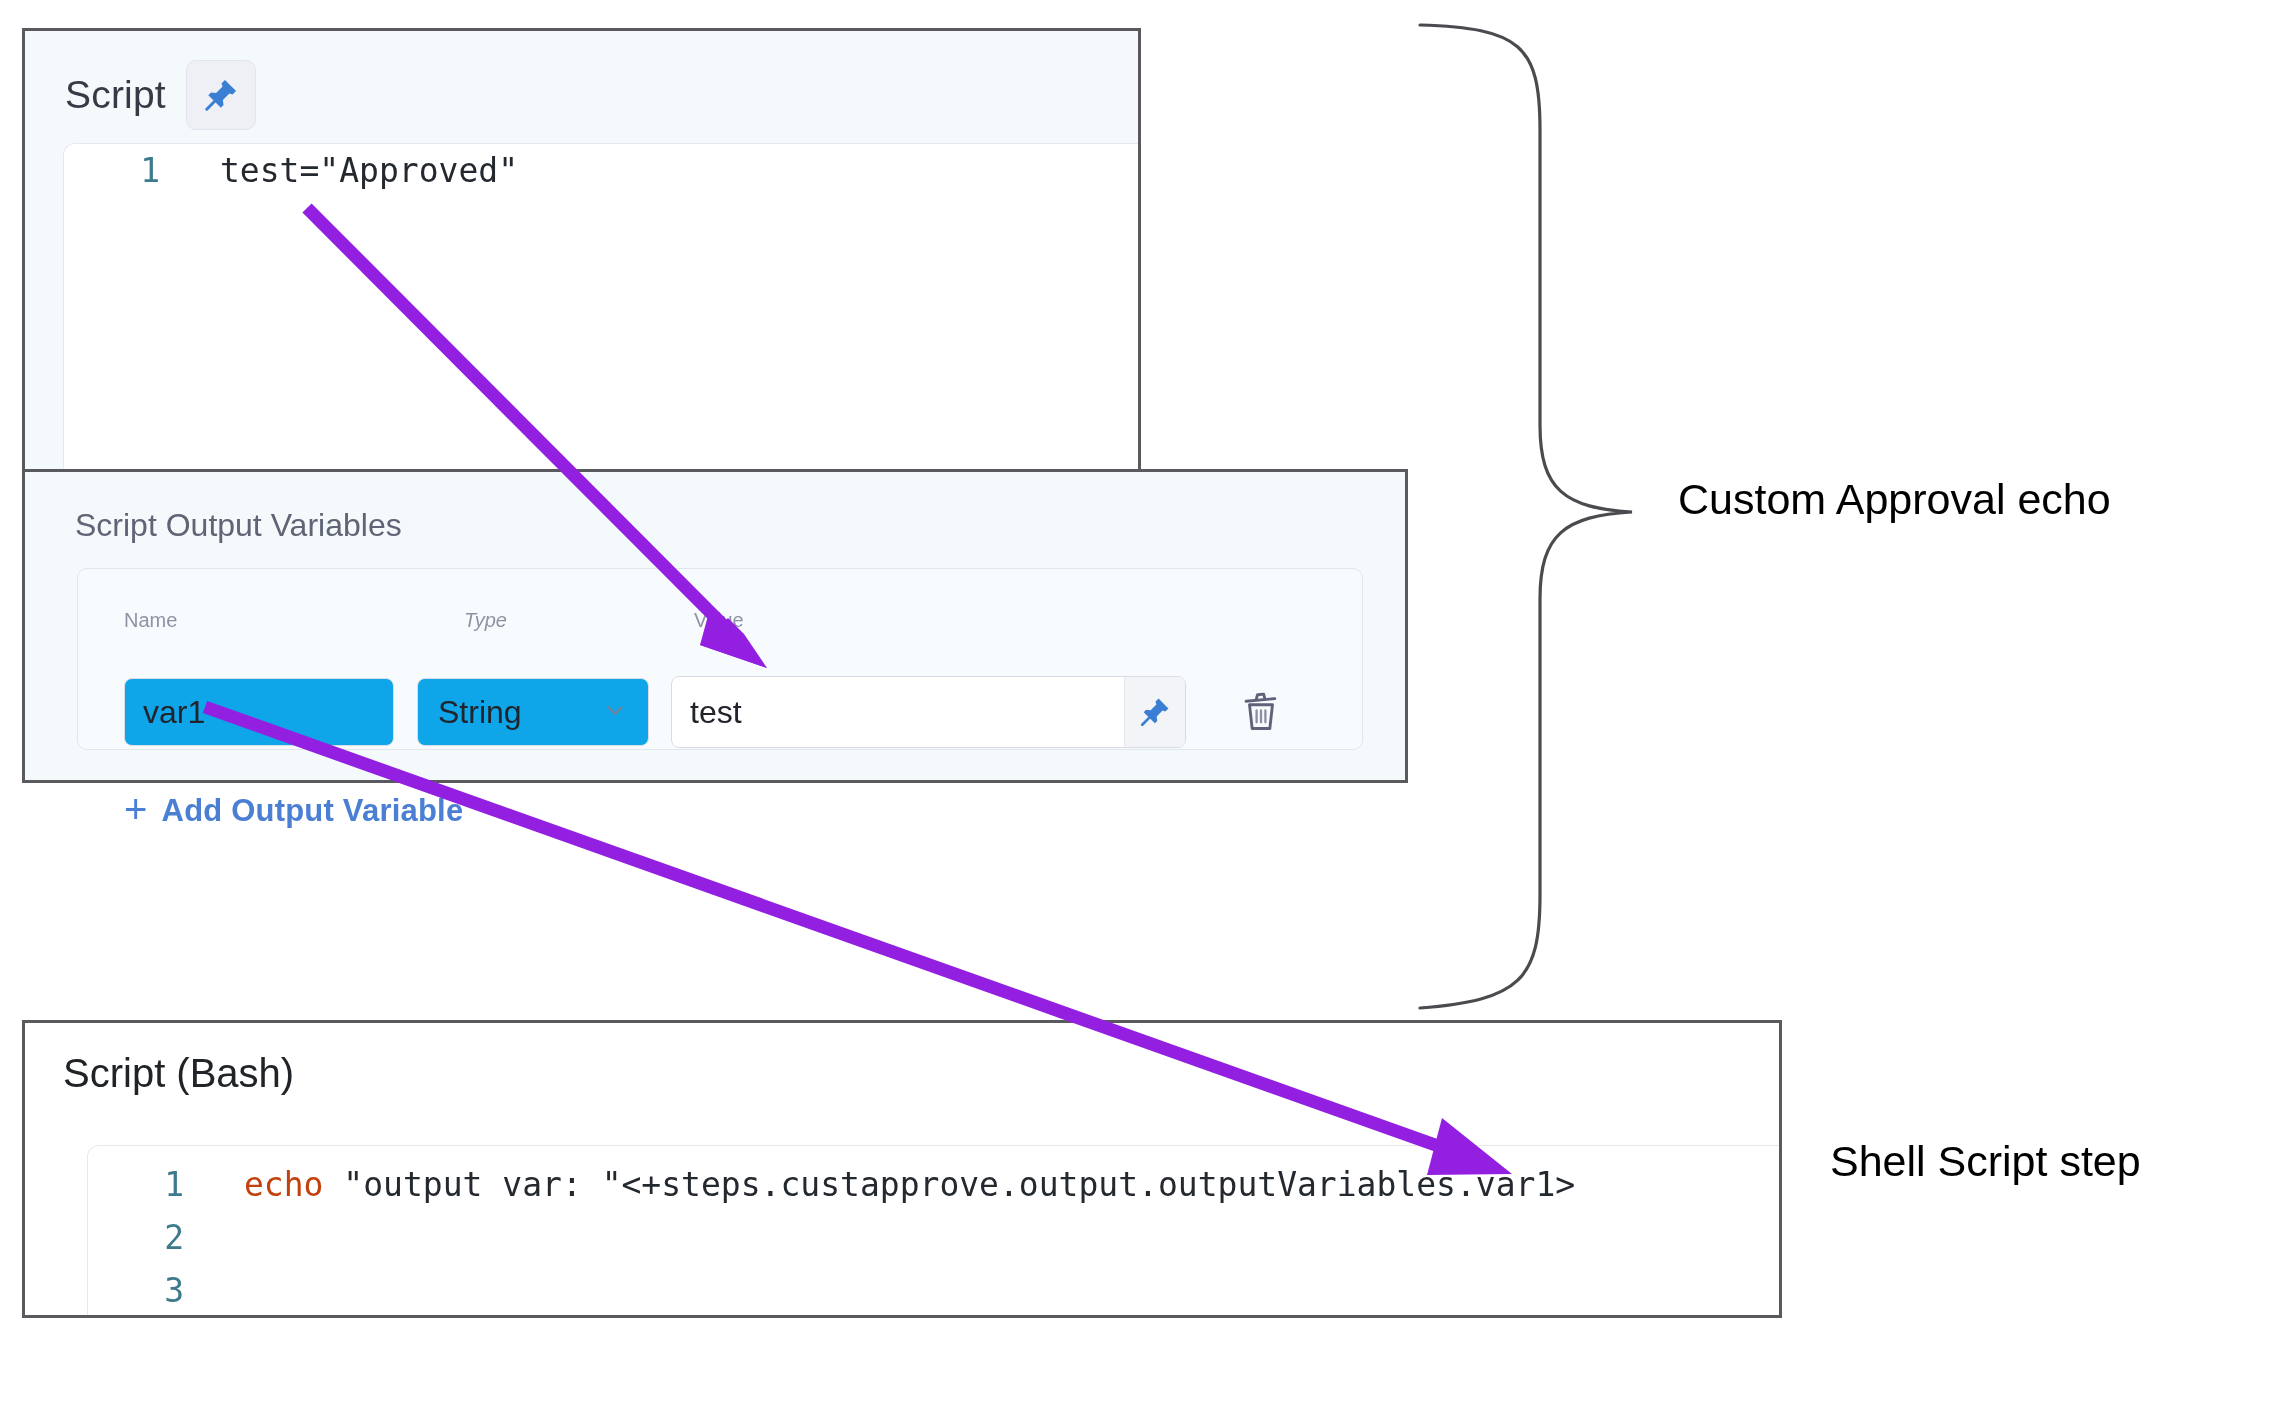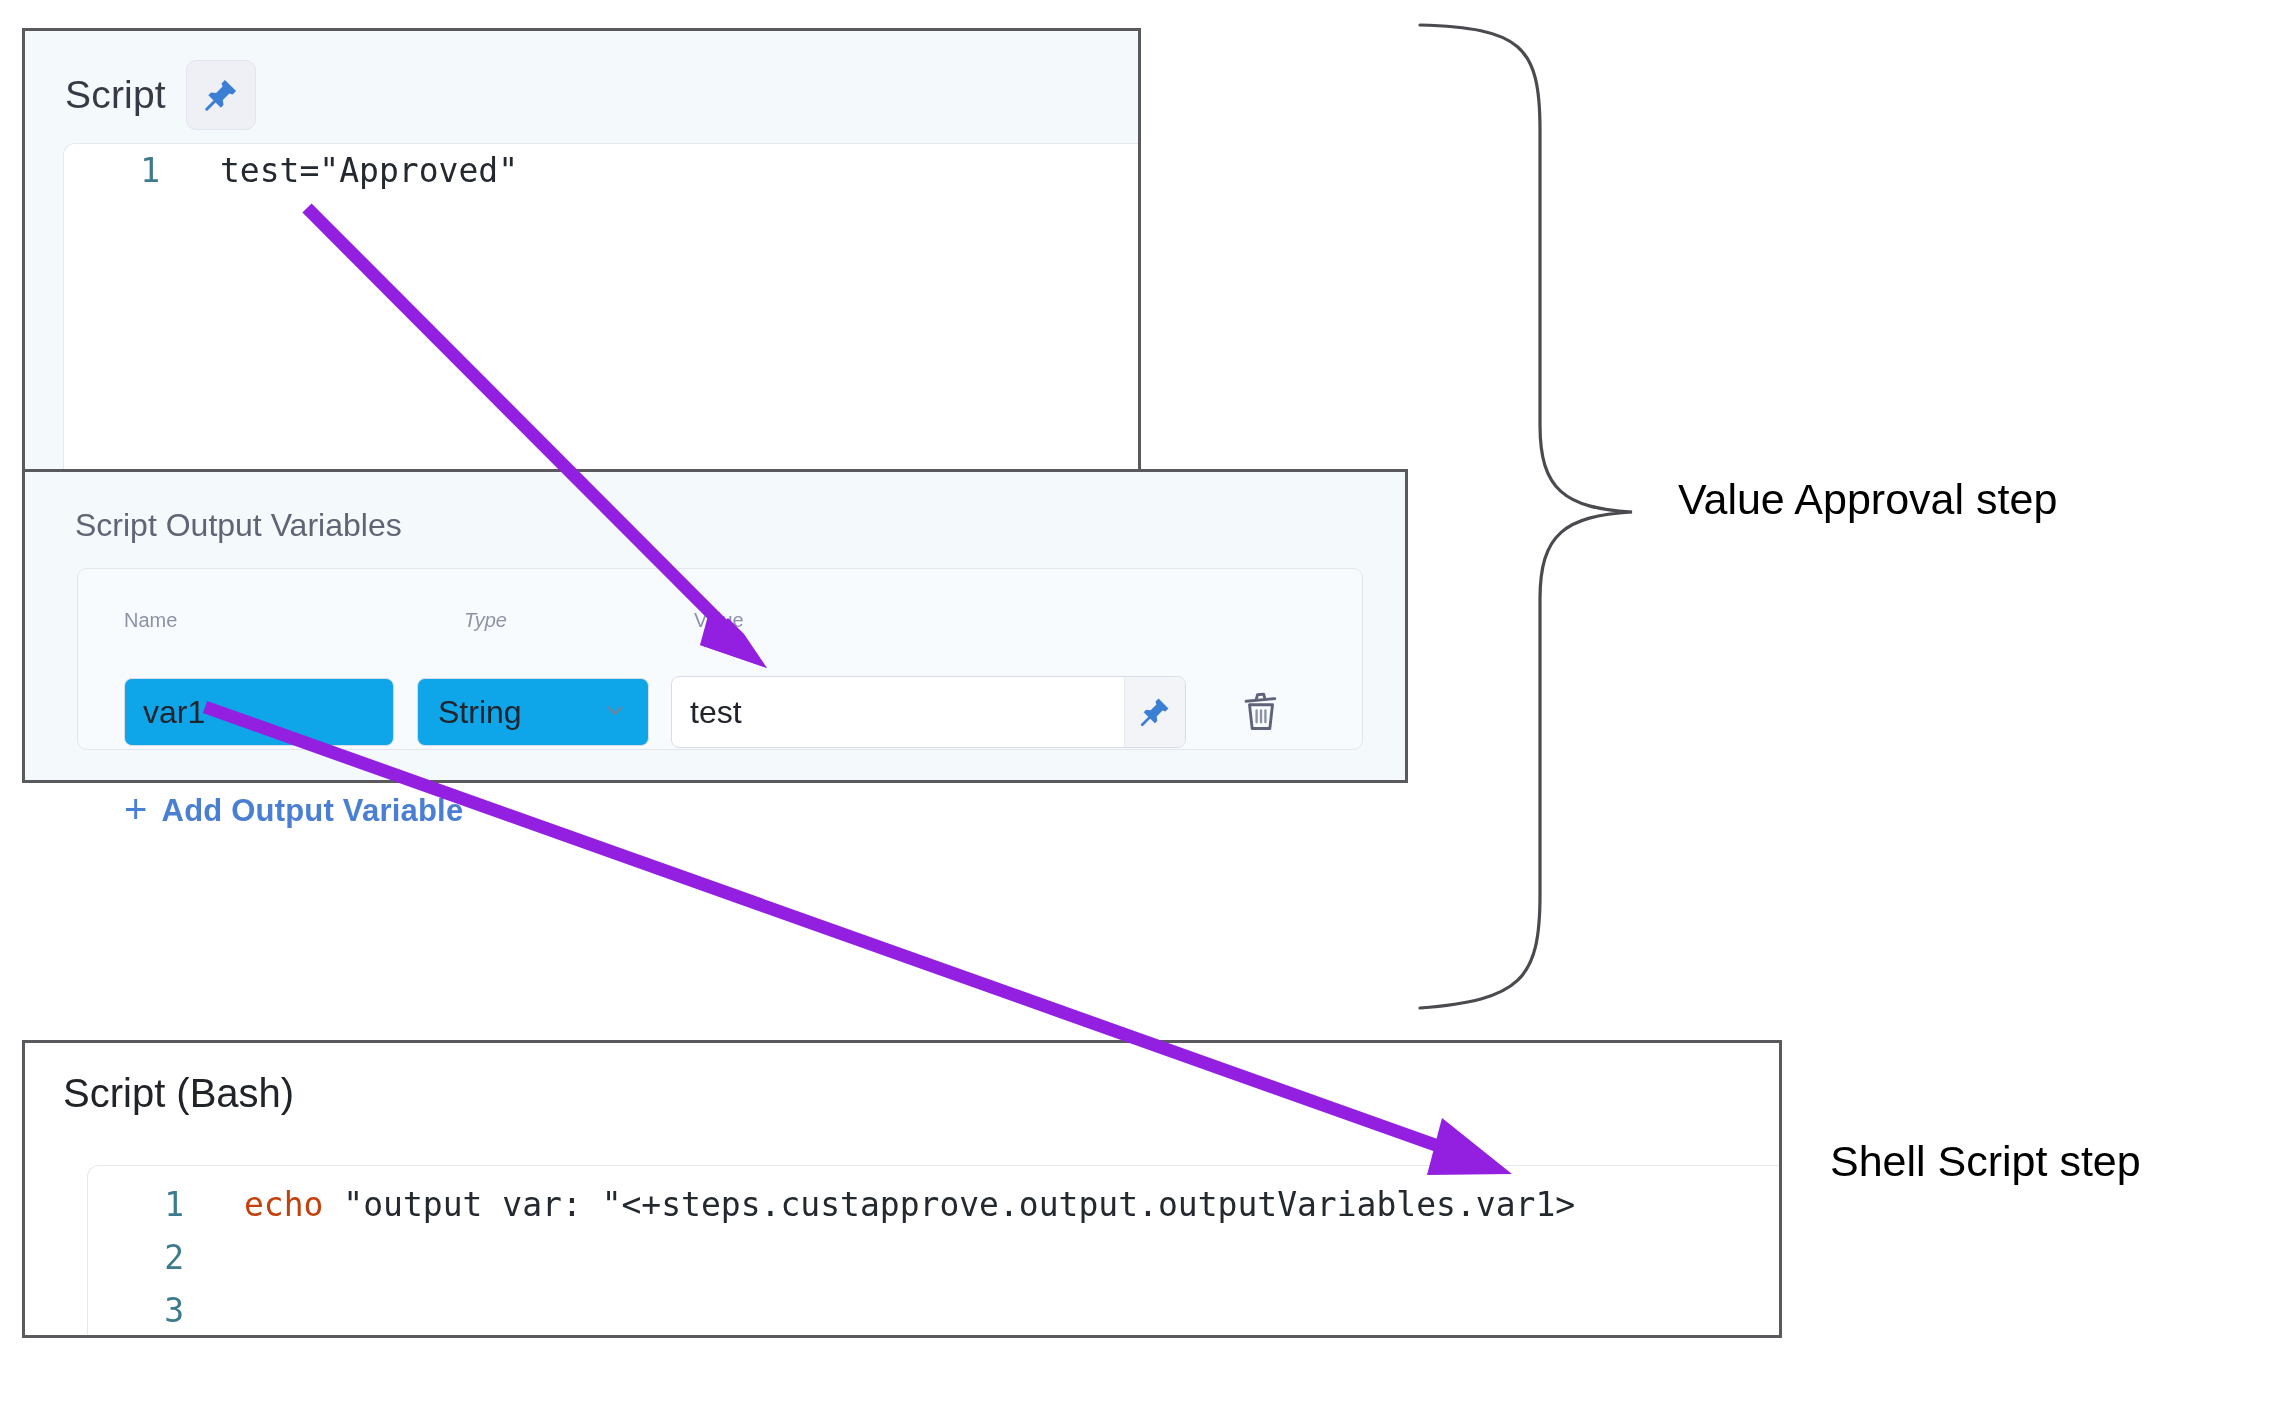--- a/index.html
+++ b/index.html
@@ -214,21 +214,20 @@
     top: -2px;
   }
 
   
   #panel-bash {
     left: 22px;
     top: 1020px;
     width: 1760px;
     height: 298px;
     background: #ffffff;
-    margin-top: 20px;
   }
   .bash-title {
     position: absolute;
     left: 38px;
     top: 28px;
     font-size: 40px;
     color: #202327;
   }
   .bash-code {
     position: absolute;
@@ -344,21 +343,21 @@
       <span class="ln">2</span>
       <span class="code-txt"></span>
     </div>
     <div class="code-line">
       <span class="ln">3</span>
       <span class="code-txt"></span>
     </div>
   </div>
 </div>
 
-<div class="annot" id="annot-custom">Value Approval step</div>
+<div class="annot" id="annot-custom">Custom Approval echo</div>
 <div class="annot" id="annot-shell">Shell Script step</div>
 
 <svg id="overlay" viewBox="0 0 2276 1426">
 
   <path d="M 1420 25
            C 1520 28, 1540 45, 1540 130
            L 1540 425
            C 1540 490, 1565 508, 1632 512
            C 1565 516, 1540 534, 1540 599
            L 1540 895

